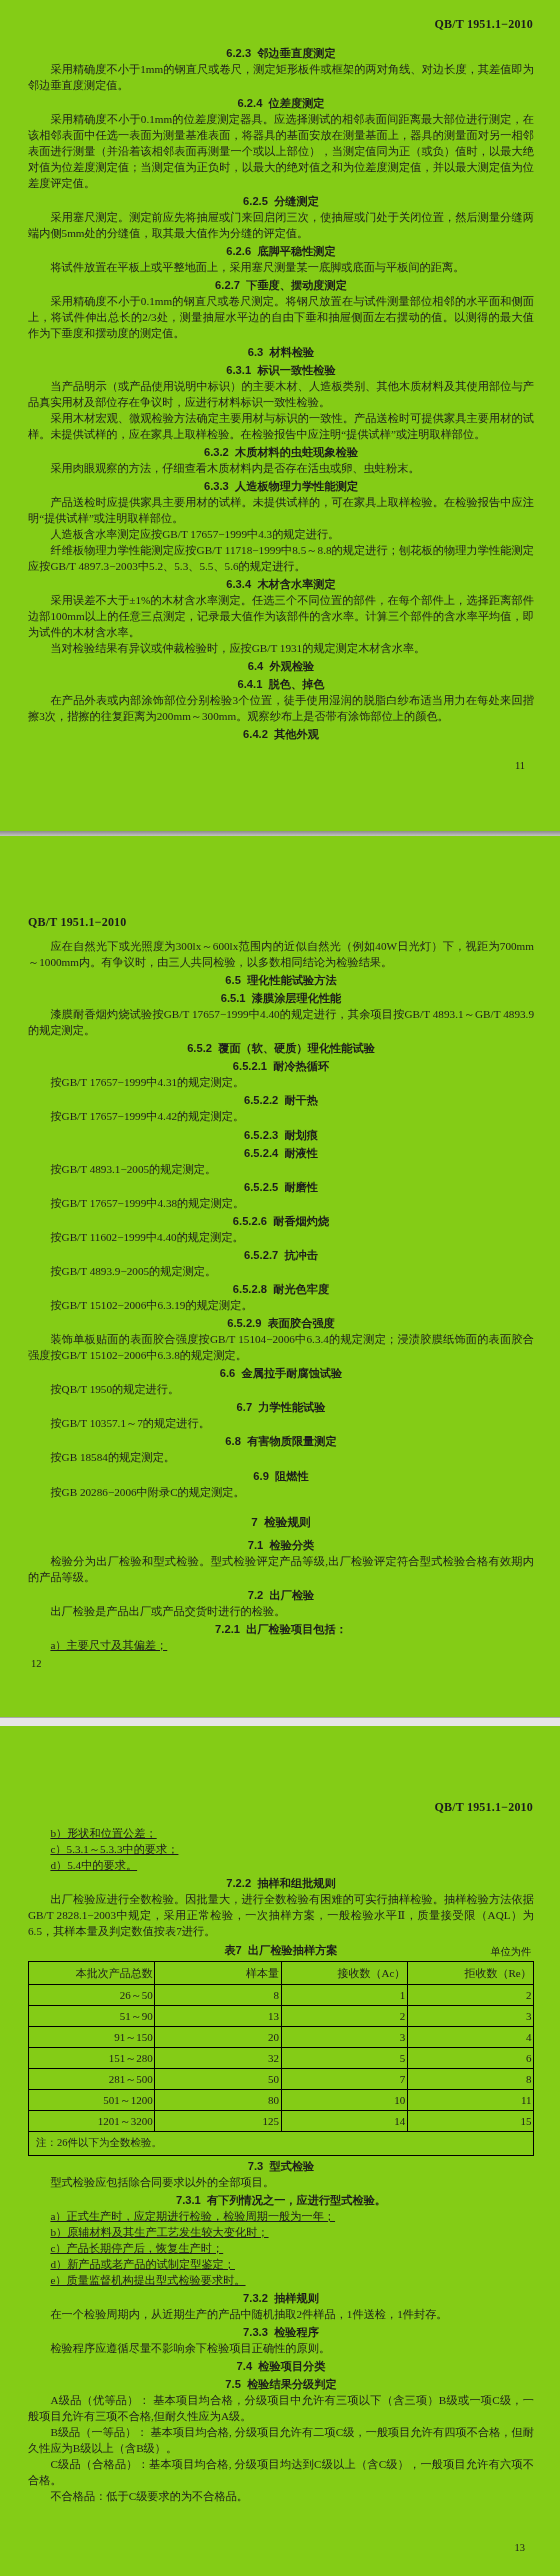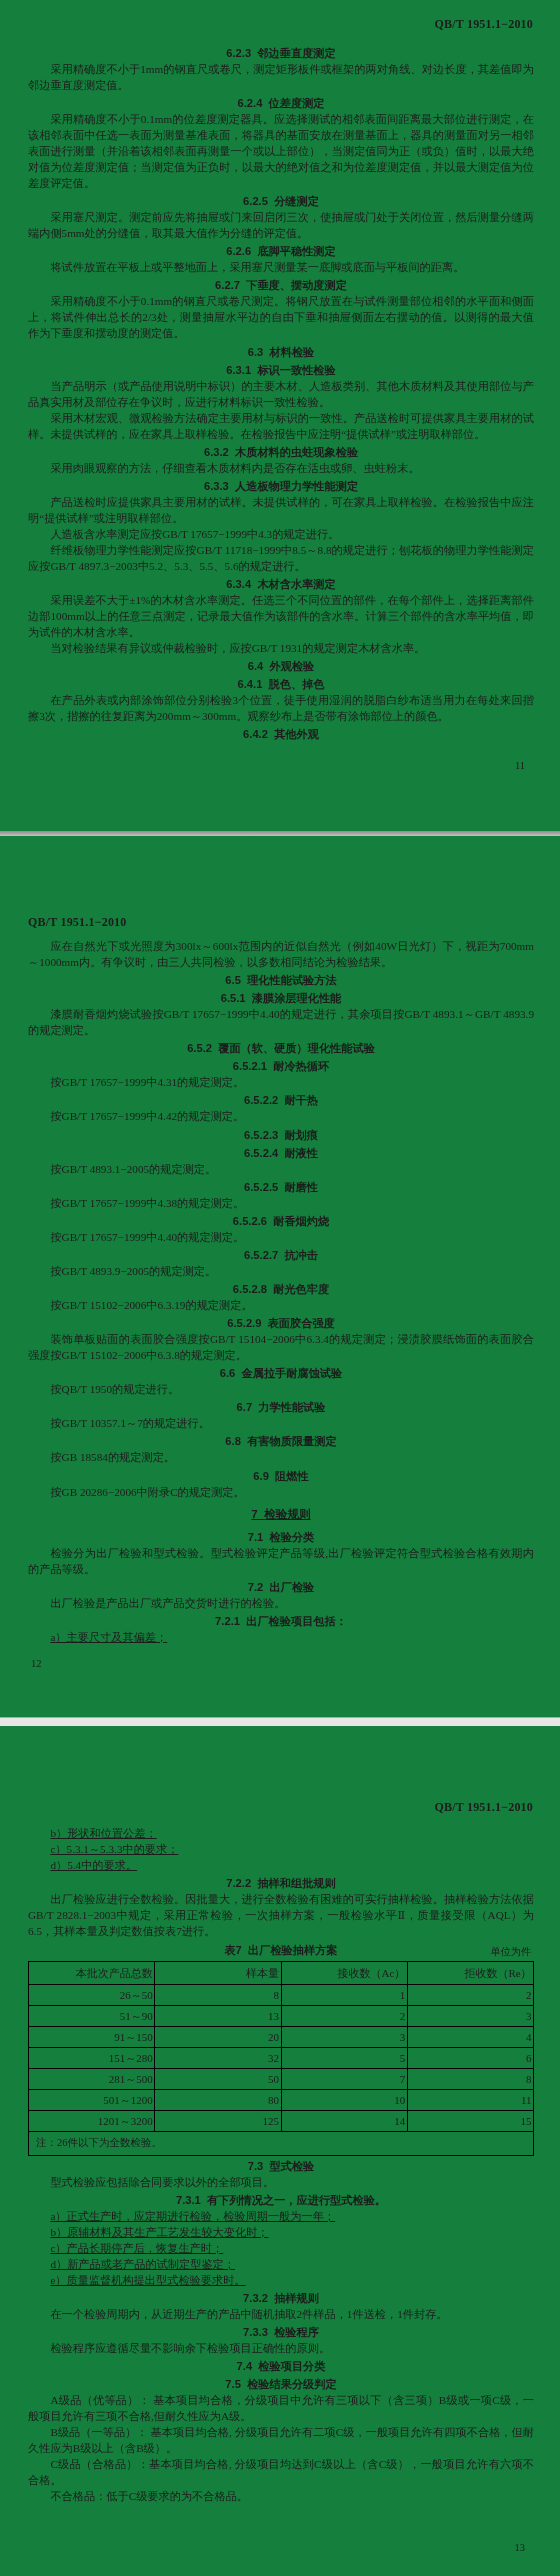--- a/index.html
+++ b/index.html
@@ -1,41 +1,41 @@
 <!DOCTYPE html>
 <html style="font-size:11.2px"><head>
 <meta charset="utf-8">
 <style>
   html,body{margin:0;padding:0;background:#ffffff;}
   body{
     position:relative;width:561px;height:2576px;
     font-family:"Liberation Serif","DejaVu Serif",serif;
     color:#1c1c1c;overflow:hidden;
   }
-  .page{position:absolute;left:0;width:561px;background:#15803d;}
+  .page{position:absolute;left:0;width:561px;background:#84cc16;}
   .page-1{top:0;height:831px;}
   .page-2{top:836px;height:881px;}
   .page-3{top:1726px;height:850px;}
   .separator-a{position:absolute;left:0;top:831px;width:561px;height:4.9px;
     background:linear-gradient(to bottom,#8d8d8d,#c2c2c2);}
   .separator-b{position:absolute;left:0;top:1717px;width:561px;height:9.8px;
     background:#e6e6e6;border-top:1.4px solid #a9a9a9;box-sizing:border-box;}
   .doc-header{position:absolute;font-size:12px;font-weight:bold;
     font-family:"Liberation Serif","DejaVu Serif",serif;letter-spacing:0.2px;}
   .hdr-p1{top:17px;right:28px;}
   .hdr-p2{top:79px;left:28px;}
   .hdr-p3{top:74px;right:28px;}
   .content{position:absolute;left:0;right:0;padding:0 27px 0 28px;
     font-size:11.2px;line-height:16px;text-align:justify;}
   .content-p1{top:43px;}
   .content-p2{top:102px;}
   .content-p3{top:99px;}
   .blk-h,.blk-h1{margin:2.1px 0 0 0;font-weight:bold;white-space:pre-wrap;
     font-family:"Liberation Sans","DejaVu Sans",sans-serif;font-size:11.2px;text-align:center;}
-  .blk-h1{font-size:11.6px;margin:6px 0 7px 0;text-decoration:underline;}
+  .blk-h1{font-size:11.6px;margin:14px 0 7px 0;}
   .blk-p{margin:0;text-indent:2em;}
   .blk-li{margin:0 0 0 2em;text-align:left;text-decoration:underline;}
   .page-num{position:absolute;font-size:10.5px;}
   .pnum-p1{top:760px;right:36px;}
   .pnum-p2{top:822px;left:31px;}
   .pnum-p3{top:816px;right:36px;}
   .tbl-caption-row{position:relative;margin:2.8px 0 0 0;height:18px;
     line-height:17px;text-align:center;}
   .tbl-caption{font-weight:bold;white-space:pre-wrap;
     font-family:"Liberation Sans","DejaVu Sans",sans-serif;font-size:11.2px;}
@@ -102,21 +102,21 @@
       <p class="blk-h">6.5.2.1  耐冷热循环</p>
       <p class="blk-p">按GB/T 17657−1999中4.31的规定测定。</p>
       <p class="blk-h">6.5.2.2  耐干热</p>
       <p class="blk-p">按GB/T 17657−1999中4.42的规定测定。</p>
       <p class="blk-h">6.5.2.3  耐划痕</p>
       <p class="blk-h">6.5.2.4  耐液性</p>
       <p class="blk-p">按GB/T 4893.1−2005的规定测定。</p>
       <p class="blk-h">6.5.2.5  耐磨性</p>
       <p class="blk-p">按GB/T 17657−1999中4.38的规定测定。</p>
       <p class="blk-h">6.5.2.6  耐香烟灼烧</p>
-      <p class="blk-p">按GB/T 17657−1999中4.40的规定测定。</p>
+      <p class="blk-p">按GB/T 11602−1999中4.40的规定测定。</p>
       <p class="blk-h">6.5.2.7  抗冲击</p>
       <p class="blk-p">按GB/T 4893.9−2005的规定测定。</p>
       <p class="blk-h">6.5.2.8  耐光色牢度</p>
       <p class="blk-p">按GB/T 15102−2006中6.3.19的规定测定。</p>
       <p class="blk-h">6.5.2.9  表面胶合强度</p>
       <p class="blk-p">装饰单板贴面的表面胶合强度按GB/T 15104−2006中6.3.4的规定测定；浸渍胶膜纸饰面的表面胶合强度按GB/T 15102−2006中6.3.8的规定测定。</p>
       <p class="blk-h">6.6  金属拉手耐腐蚀试验</p>
       <p class="blk-p">按QB/T 1950的规定进行。</p>
       <p class="blk-h">6.7  力学性能试验</p>
       <p class="blk-p">按GB/T 10357.1～7的规定进行。</p>

